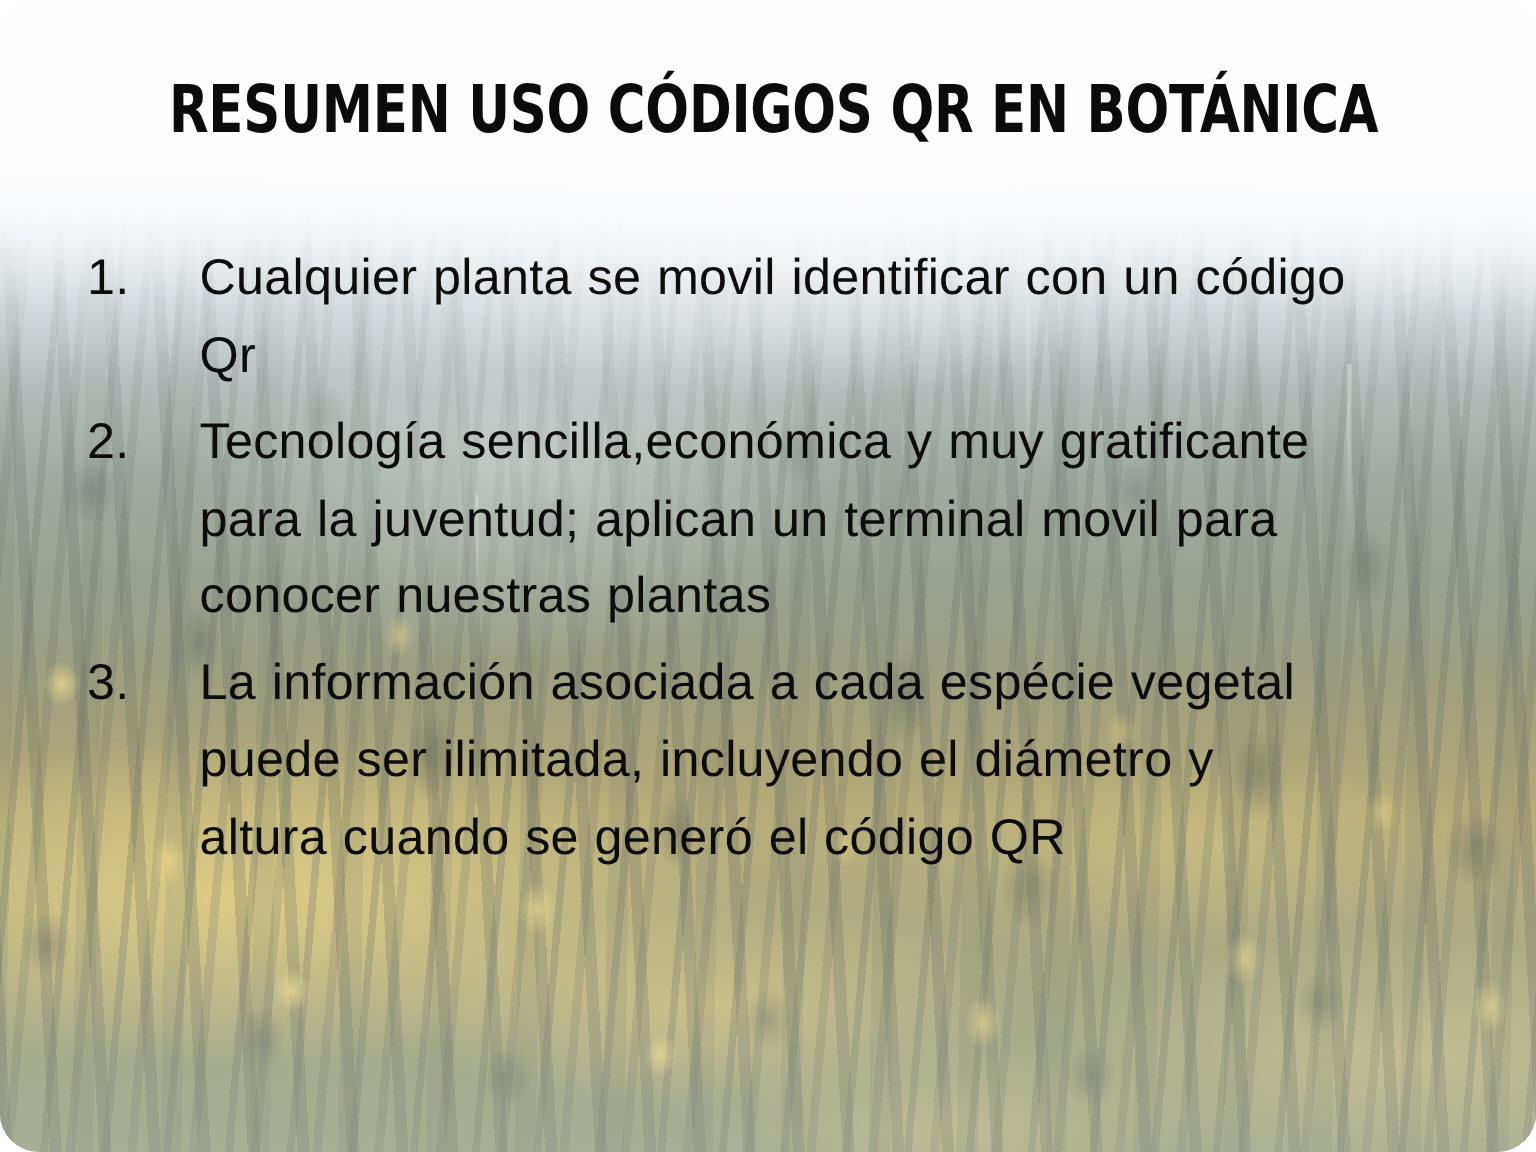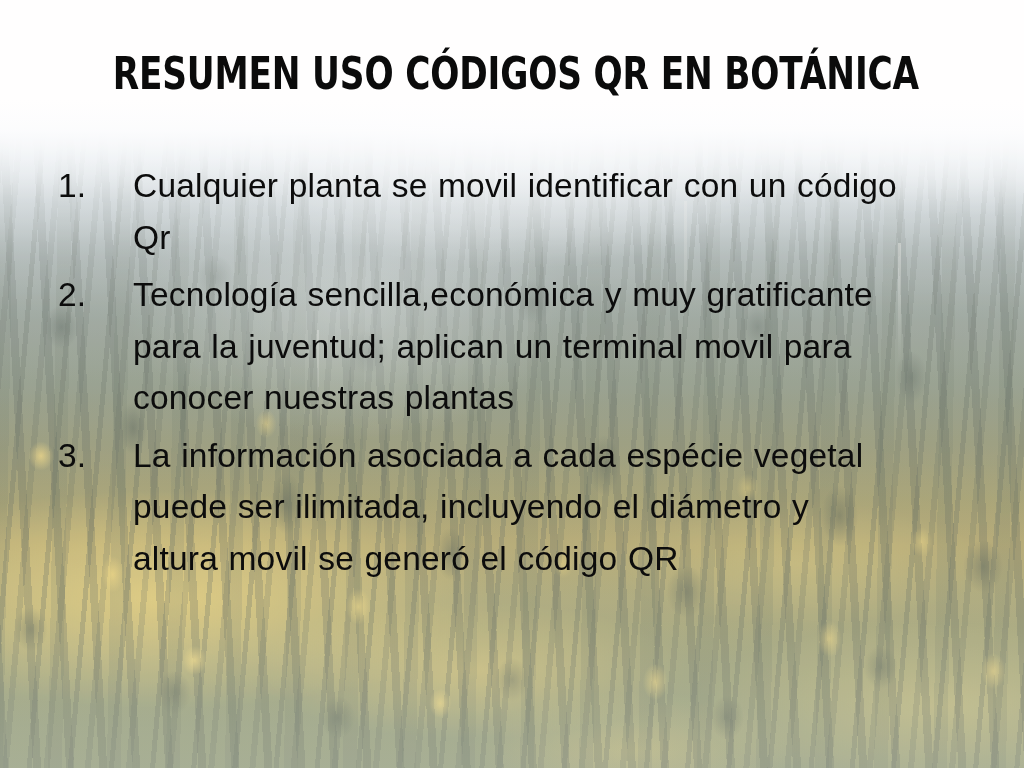--- a/index.html
+++ b/index.html
@@ -9,20 +9,21 @@
     background: #ffffff;
   }
 
   .slide {
     position: relative;
     width: 1024px;
     height: 768px;
     overflow: hidden;
     background: #e9eef0;
     font-family: "Liberation Sans", sans-serif;
+    border-radius: 26px;
   }
 
   
   .photo {
     position: absolute;
     inset: 0;
     overflow: hidden;
   }
 
   
@@ -265,20 +266,20 @@
           <span class="point-text">Cualquier planta se movil identificar con un código Qr</span>
         </li>
 
         <li class="point">
           <span class="point-num">2.</span>
           <span class="point-text">Tecnología sencilla,económica y muy gratificante para la juventud; aplican un terminal movil para conocer nuestras plantas</span>
         </li>
 
         <li class="point">
           <span class="point-num">3.</span>
-          <span class="point-text">La información asociada a cada espécie vegetal puede ser ilimitada, incluyendo el diámetro y altura movil se generó el código QR</span>
+          <span class="point-text">La información asociada a cada espécie vegetal puede ser ilimitada, incluyendo el diámetro y altura cuando se generó el código QR</span>
         </li>
 
       </ol>
     </div>
 
   </div>
 </div>
 
 </body></html>

